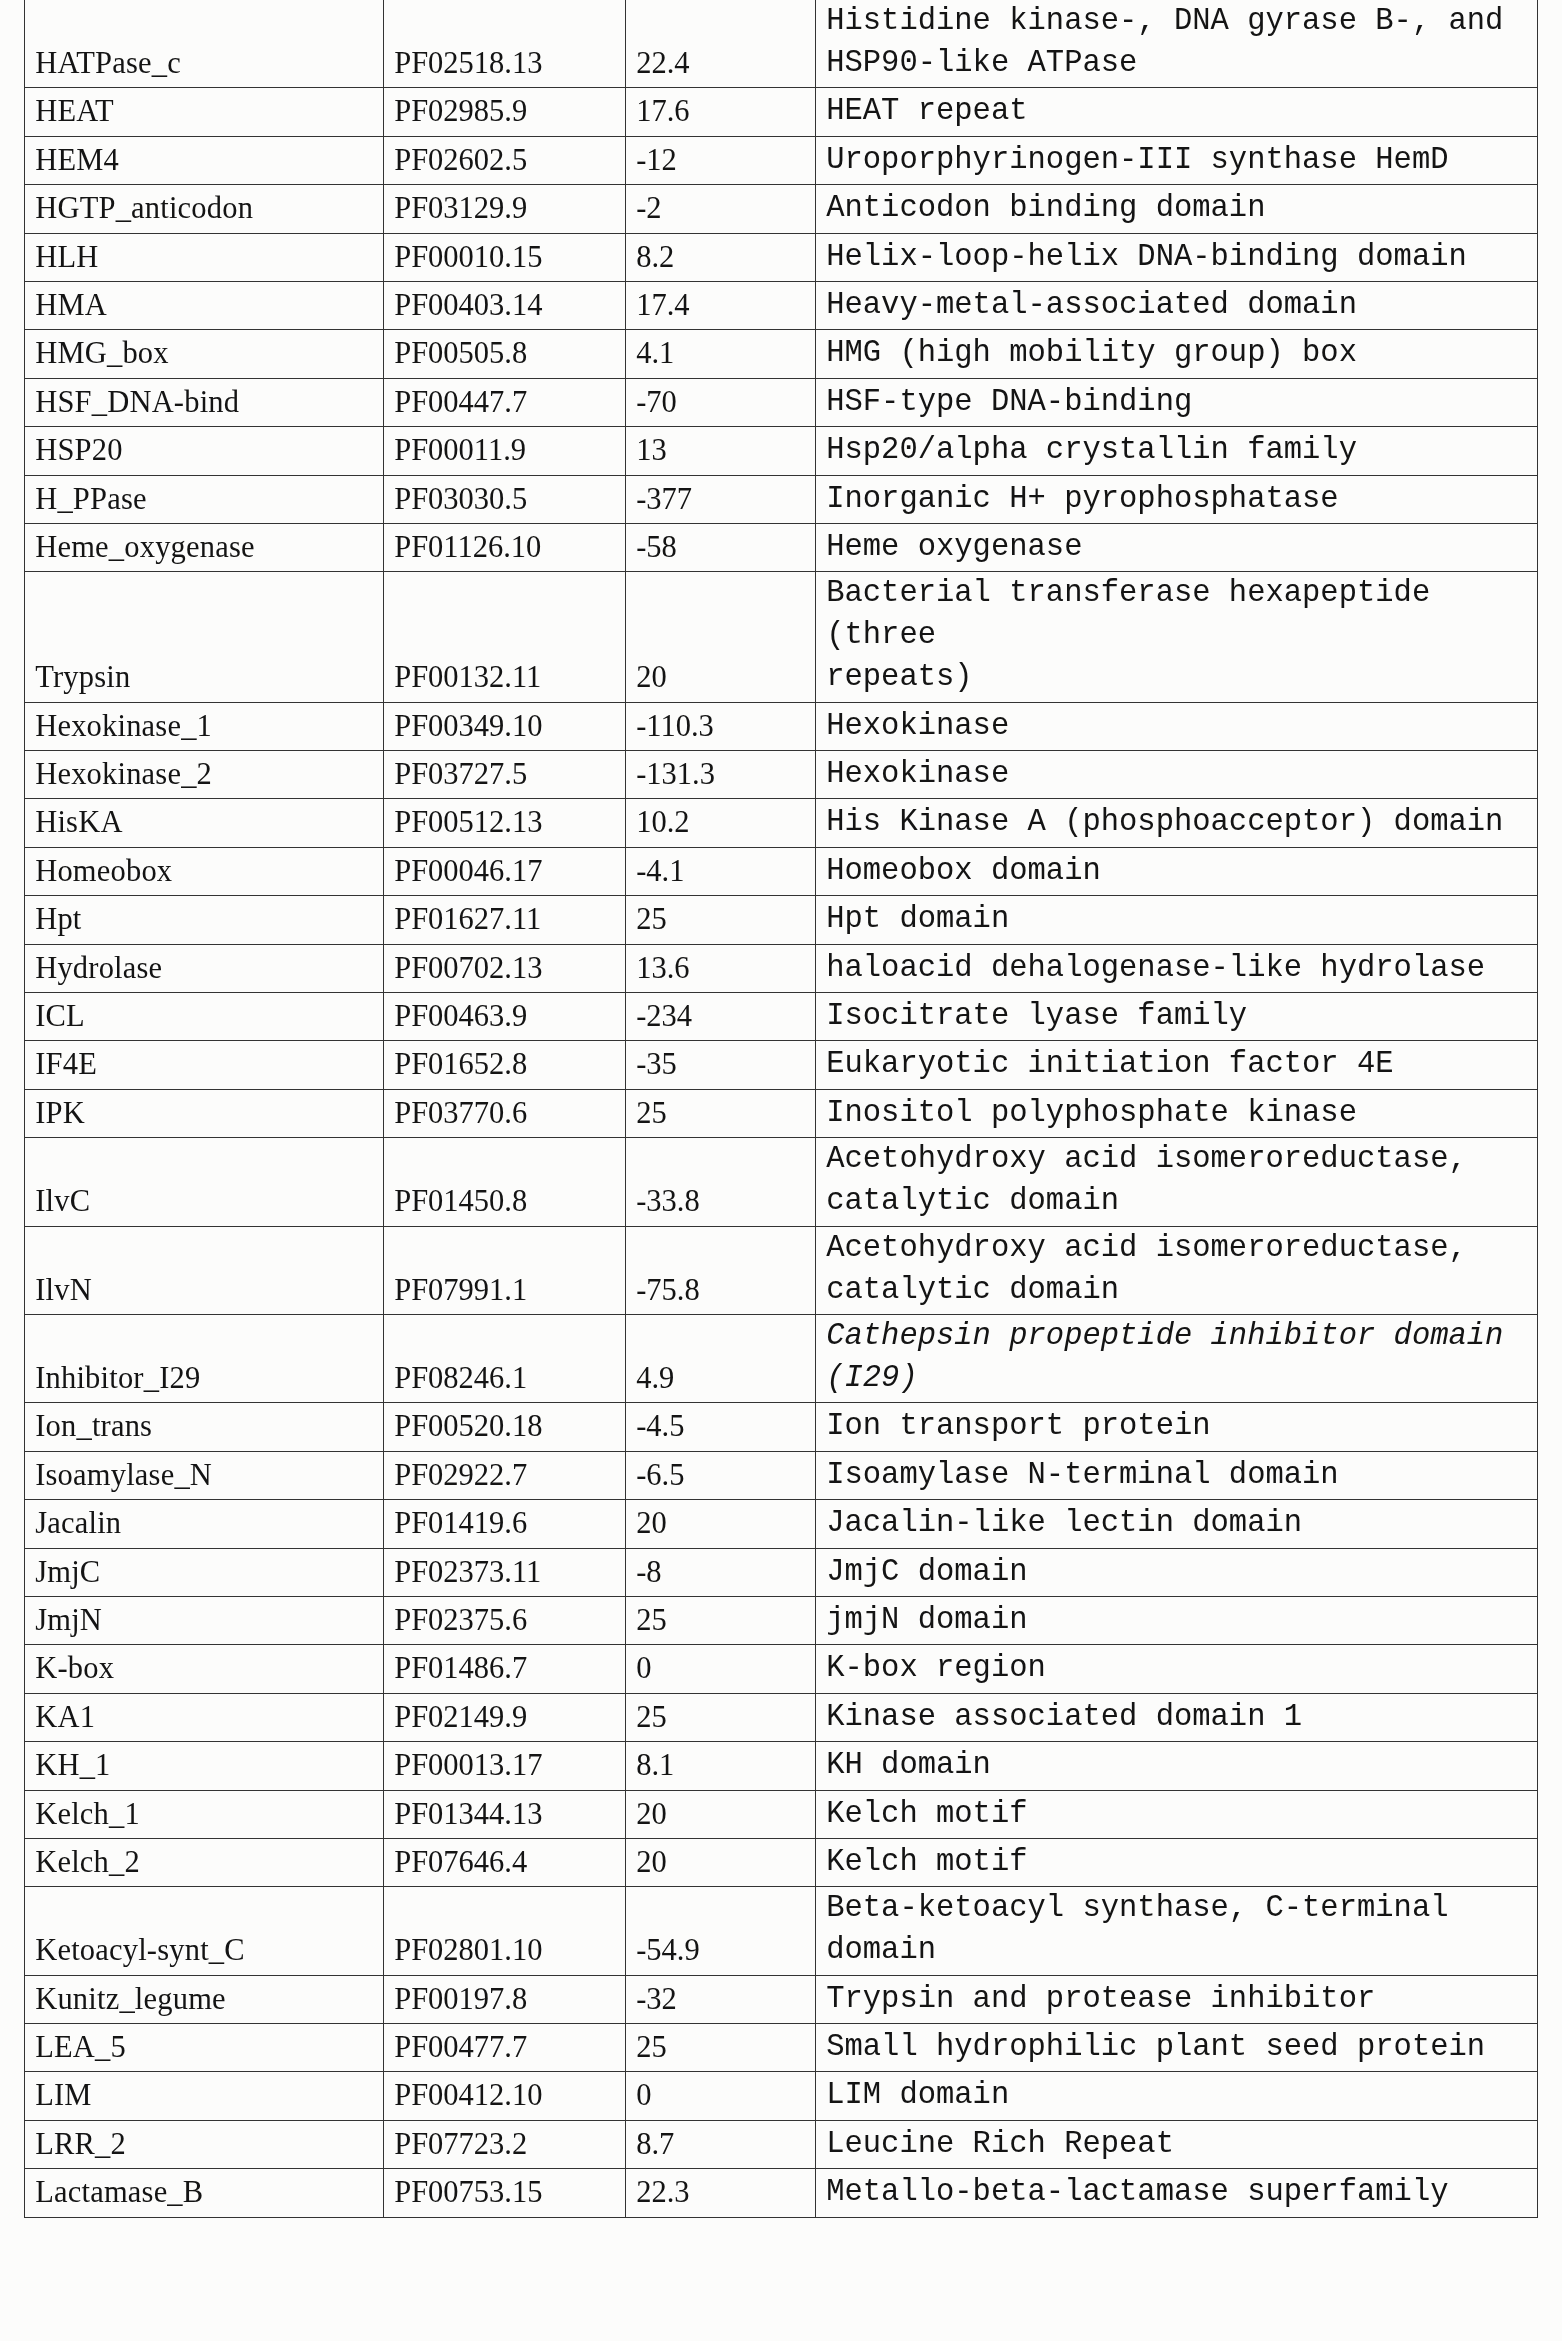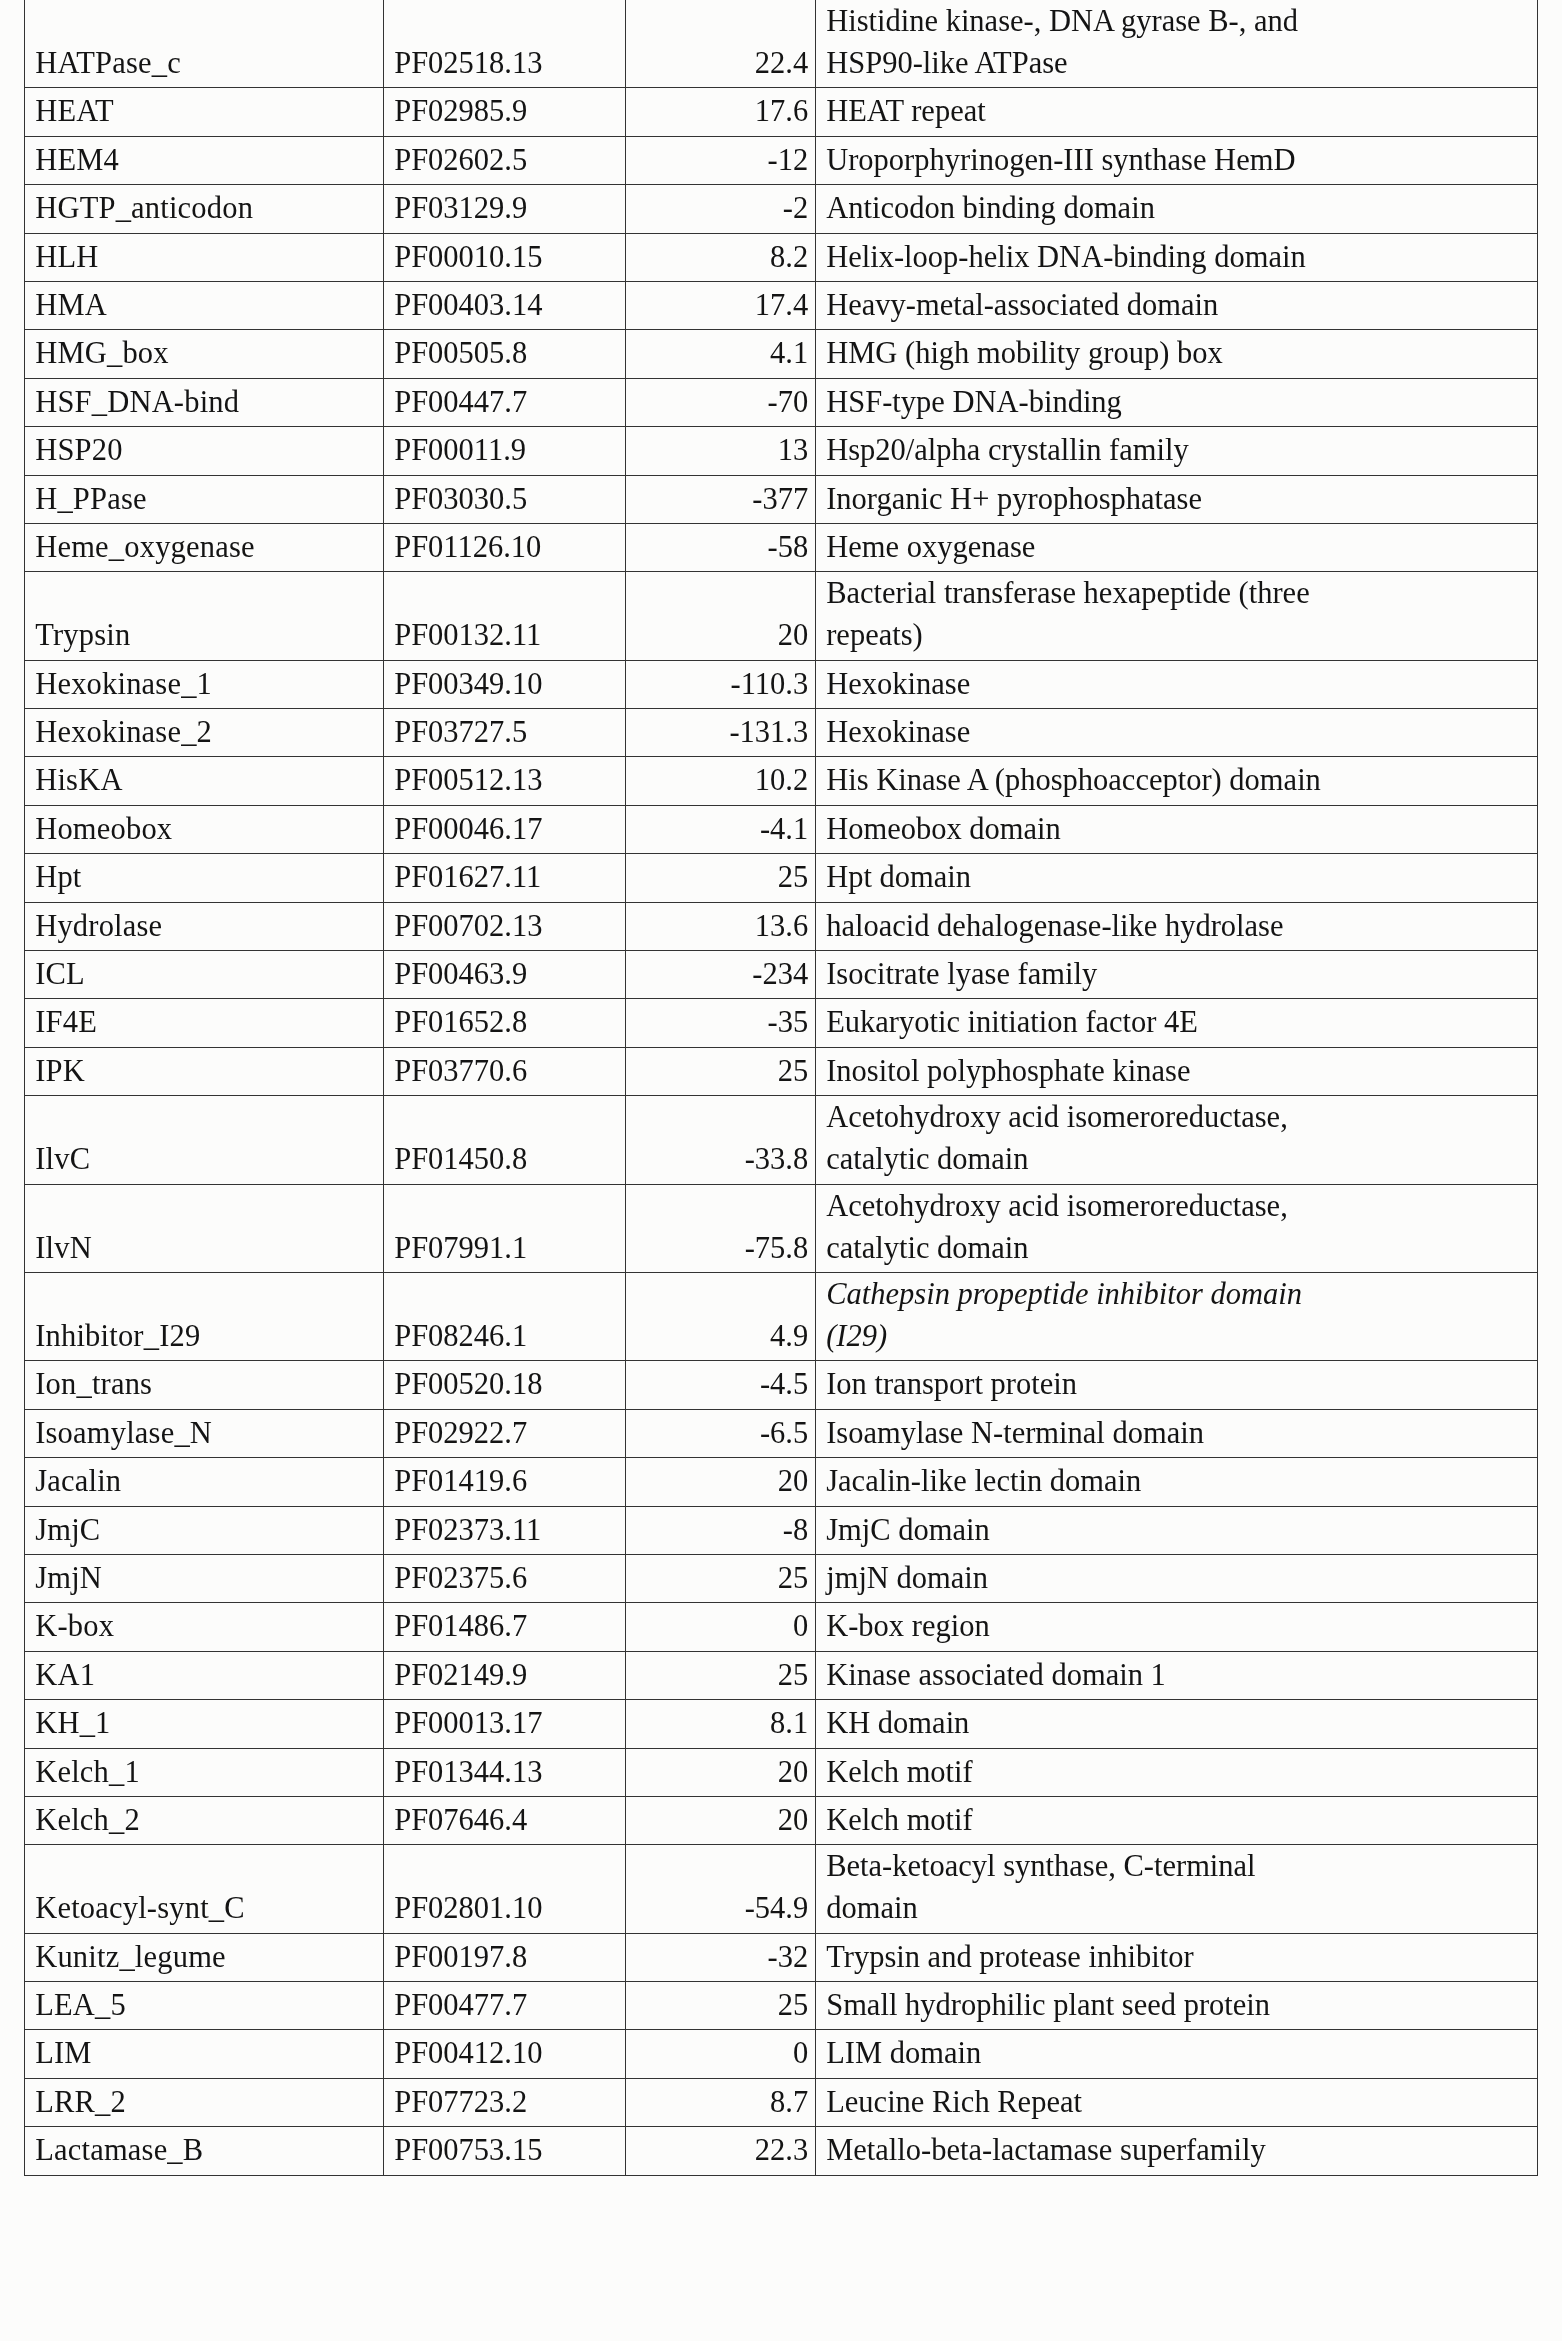--- a/index.html
+++ b/index.html
@@ -27,22 +27,22 @@
     vertical-align: bottom;
     padding: 0 6.8px 3.4px 10.2px;
     height: 44px;
     overflow: hidden;
   }
   table.pfam tr:first-child td {
     border-top: none;
   }
   .td-name        { letter-spacing: 0.2px; }
   .td-accession   { }
-  .td-score       { text-align: right; padding-right: 12px; }
-  .td-description { white-space: pre-line; }
+  .td-score       { padding-right: 12px; }
+  .td-description { white-space: pre-line; font-family: Liberation Mono, monospace; }
   .italic         { font-style: italic; }
 </style>
 </head>
 <body>
 
 <table class="pfam">
   <colgroup>
     <col style="width:359px">
     <col style="width:242px">
     <col style="width:190px">

